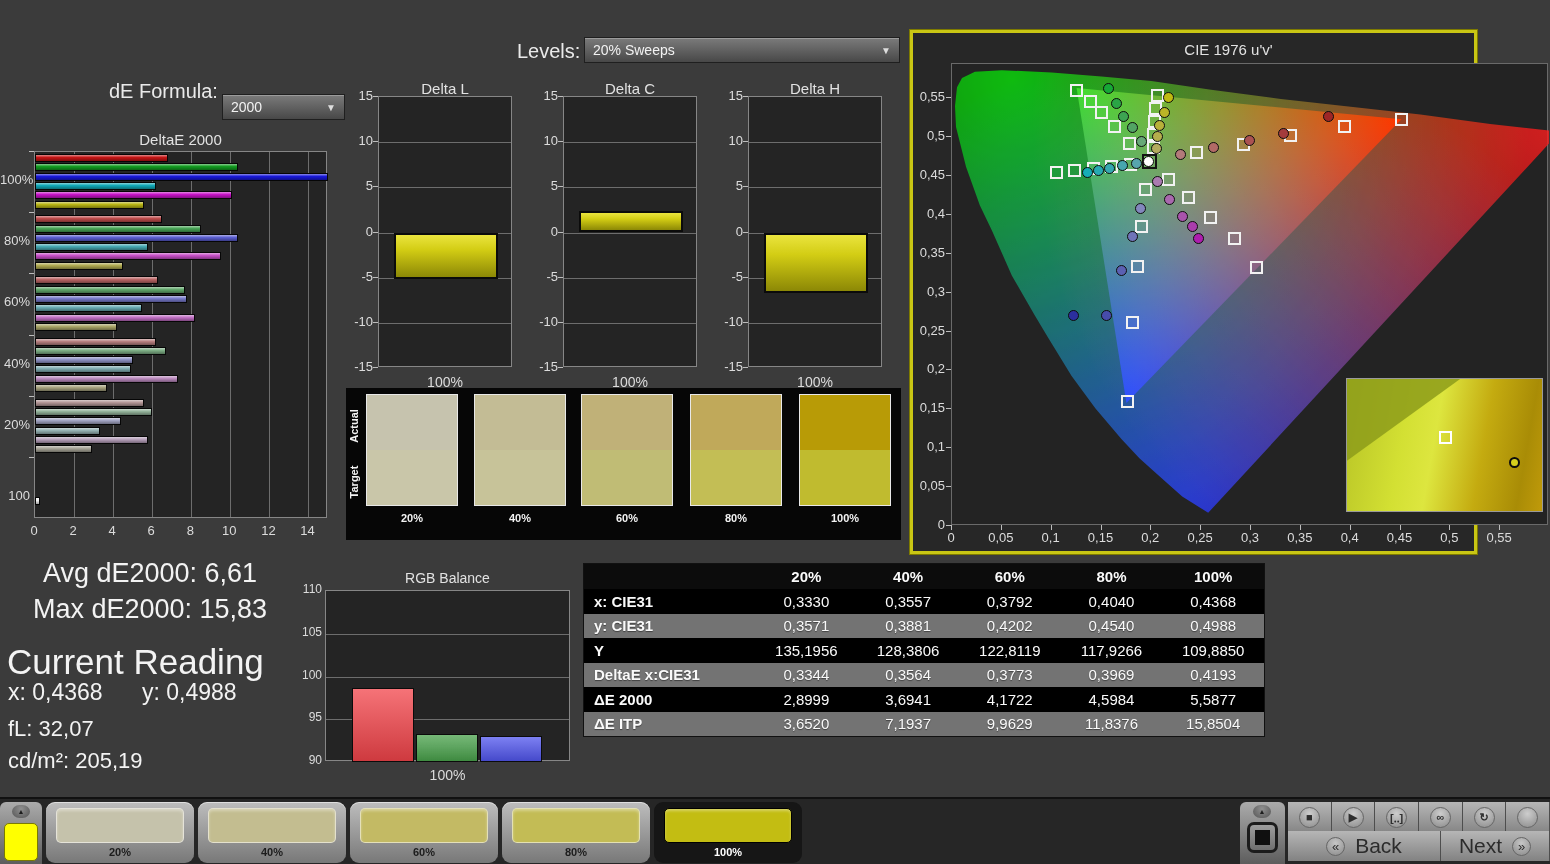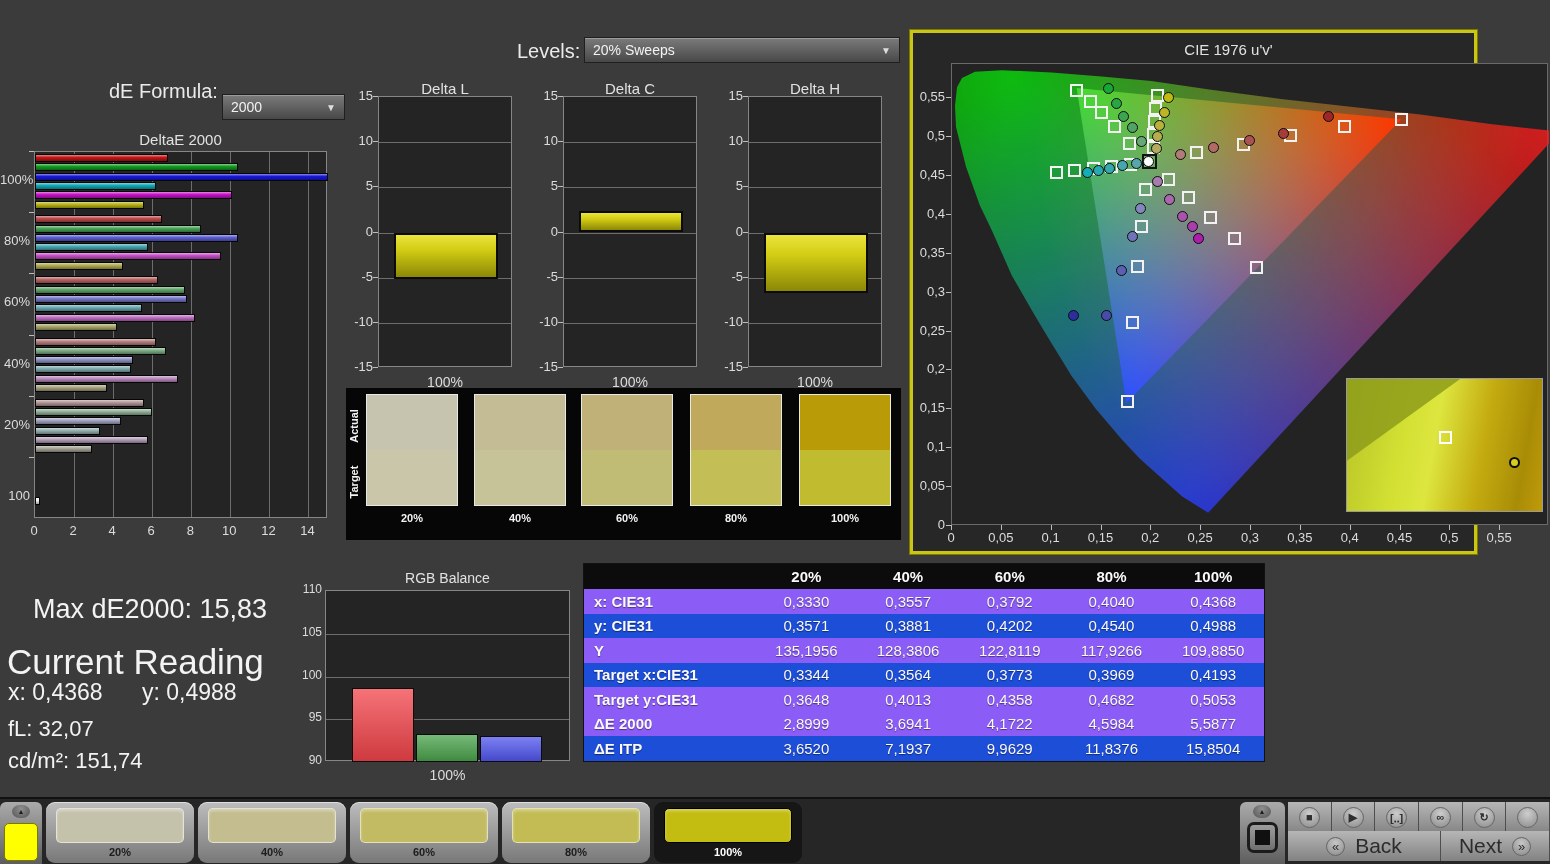--- a/index.html
+++ b/index.html
@@ -36,22 +36,22 @@
   .dot{position:absolute;width:11px;height:11px;border-radius:50%;border:1px solid #0d0d0d}
   #cieInset{position:absolute;left:433px;top:345px;width:197px;height:134px;border:1px solid #9a9a9a;
     background:linear-gradient(100deg,#b8c426 0%,#d3e033 30%,#dde63f 45%,#c4ab10 68%,#a98c06 88%,#c09a0a 100%)}
   #cieInset .shade{position:absolute;inset:0;background:#8d9c1a;clip-path:polygon(0 0,58% 0,0 62%);opacity:.85}
   
   .sumtext{position:absolute;color:#f3f3f3}
   
   #rtable{position:absolute;left:583px;top:563px;width:682px;border:1px solid #111;font-size:15px}
   .trow{display:flex;height:24.5px;align-items:center}
   .trow.head{height:25px;background:#0c0c0c;font-weight:bold}
-  .trow.dark{background:#8b5cf6}
-  .trow.light{background:#1d4ed8}
+  .trow.dark{background:#000000}
+  .trow.light{background:#737373}
   .tc{color:#fafafa;text-shadow:0 1px 1px rgba(0,0,0,.45)}
   .tc.lbl{width:172px;padding-left:10px;font-weight:bold}
   .tc.val{width:102px;text-align:center}
   
   #bottombar{position:absolute;left:0;top:797px;width:1550px;height:67px;background:#262626;border-top:2px solid #111}
   .minipanel{position:absolute;top:3px;height:62px;background:linear-gradient(#ababab,#5d5d5d);border-radius:6px 6px 0 0}
   .uparrow-btn{position:absolute;width:18px;height:13px;border-radius:50%/60%;
     background:radial-gradient(circle at 50% 30%,#8f8f8f,#555);color:#1d1d1d;font-size:7px;
     display:flex;align-items:center;justify-content:center}
   .sample-btn{position:absolute;top:0;width:148px;height:61px;border-radius:9px;
@@ -429,35 +429,38 @@
         <div class="axis-num" style="left: 570.185px; top: 497px; width: 32px;">0,55</div>
         <div class="tickmark" style="left: 586.185px; top: 492px; width: 1px; height: 5px;"></div>
       </div>
     <div id="cieInset">
       <div class="shade"></div>
       <div class="sq" style="left:92px;top:52px;border-color:#fff"></div>
       <div class="dot" style="left:162px;top:78px;background:#d6cf1c;border-width:2px"></div>
     </div>
   </div>
 
+  <div class="sumtext" style="left:0;top:558px;width:300px;text-align:center;font-size:27px">
+    <span>Avg dE2000:</span> <span>6,61</span>
+  </div>
   <div class="sumtext" style="left:0;top:594px;width:300px;text-align:center;font-size:27px">
     <span>Max dE2000:</span> <span>15,83</span>
   </div>
   <div class="sumtext" style="left:7px;top:642px;font-size:35px">Current Reading</div>
   <div class="sumtext" style="left:8px;top:679px;font-size:23px">
     <span>x:</span> <span>0,4368</span>
   </div>
   <div class="sumtext" style="left:142px;top:679px;font-size:23px">
     <span>y:</span> <span>0,4988</span>
   </div>
   <div class="sumtext" style="left:8px;top:716px;font-size:22px">
     <span>fL:</span> <span>32,07</span>
   </div>
   <div class="sumtext" style="left:8px;top:748px;font-size:22px">
-    <span>cd/m²:</span> <span>151,74</span>
+    <span>cd/m²:</span> <span>205,19</span>
   </div>
 
   <div id="rgb_balance" class="abs" style="left:300px;top:570px;width:280px;height:215px">
       <div class="ctitle" style="left: 25px; top: 0px; width: 245px; font-size: 14px;">RGB Balance</div>
       <div class="plot" style="left: 25px; top: 20px; width: 245px; height: 171px;">
         <div class="hgrid" style="top: 128.25px;"></div>
         <div class="hgrid" style="top: 85.5px;"></div>
         <div class="hgrid" style="top: 42.75px;"></div>
         <div class="vbar" style="left: 26px; width: 62px; top: 97.47px; height: 73.53px; border-width: 1px; background: linear-gradient(rgba(255, 255, 255, 0.25), rgba(0, 0, 0, 0.15)), rgb(242, 68, 74);"></div>
         <div class="vbar" style="left: 90px; width: 62px; top: 142.785px; height: 28.215px; border-width: 1px; background: linear-gradient(rgba(255, 255, 255, 0.25), rgba(0, 0, 0, 0.15)), rgb(74, 163, 76);"></div>
@@ -498,34 +501,26 @@
       </div>
       <div class="trow dark">
         <div class="tc lbl">Y</div>
         <div class="tc val">135,1956</div>
         <div class="tc val">128,3806</div>
         <div class="tc val">122,8119</div>
         <div class="tc val">117,9266</div>
         <div class="tc val">109,8850</div>
       </div>
       <div class="trow light">
-        <div class="tc lbl">Target x:CIE31</div>
+        <div class="tc lbl">DeltaE x:CIE31</div>
         <div class="tc val">0,3344</div>
         <div class="tc val">0,3564</div>
         <div class="tc val">0,3773</div>
         <div class="tc val">0,3969</div>
         <div class="tc val">0,4193</div>
-      </div>
-      <div class="trow dark">
-        <div class="tc lbl">Target y:CIE31</div>
-        <div class="tc val">0,3648</div>
-        <div class="tc val">0,4013</div>
-        <div class="tc val">0,4358</div>
-        <div class="tc val">0,4682</div>
-        <div class="tc val">0,5053</div>
       </div>
       <div class="trow dark">
         <div class="tc lbl">ΔE 2000</div>
         <div class="tc val">2,8999</div>
         <div class="tc val">3,6941</div>
         <div class="tc val">4,1722</div>
         <div class="tc val">4,5984</div>
         <div class="tc val">5,5877</div>
       </div>
       <div class="trow light">

